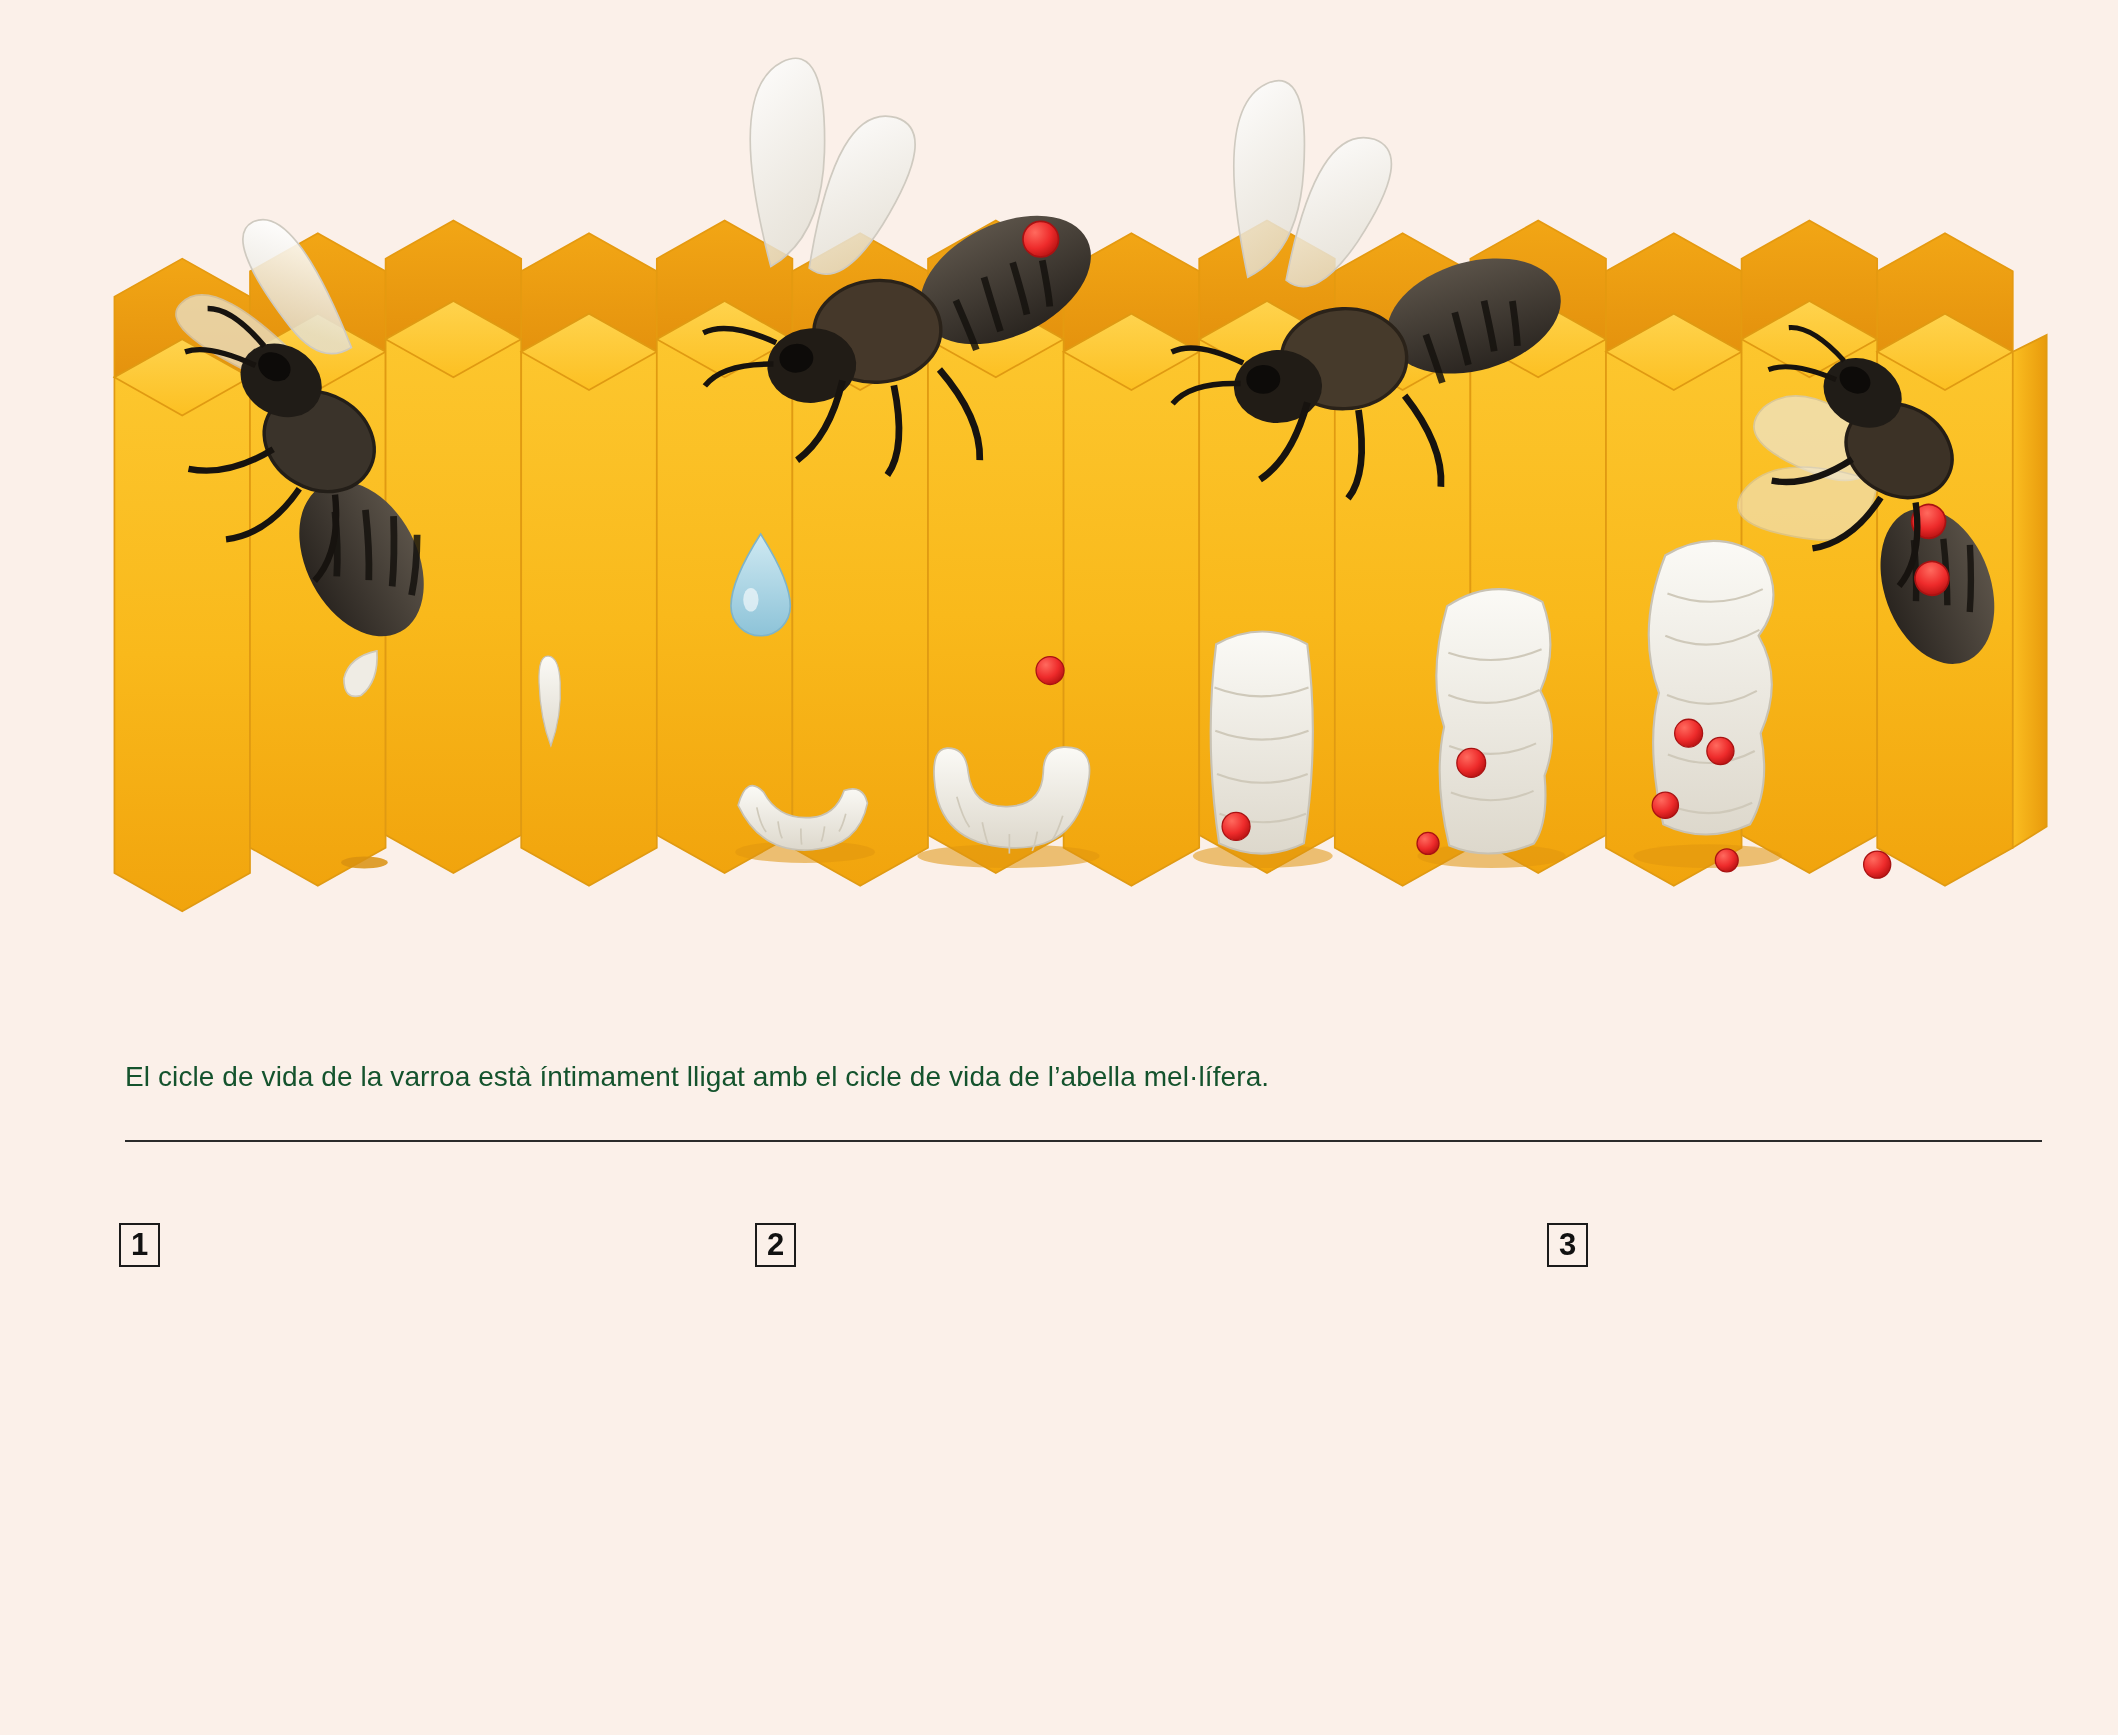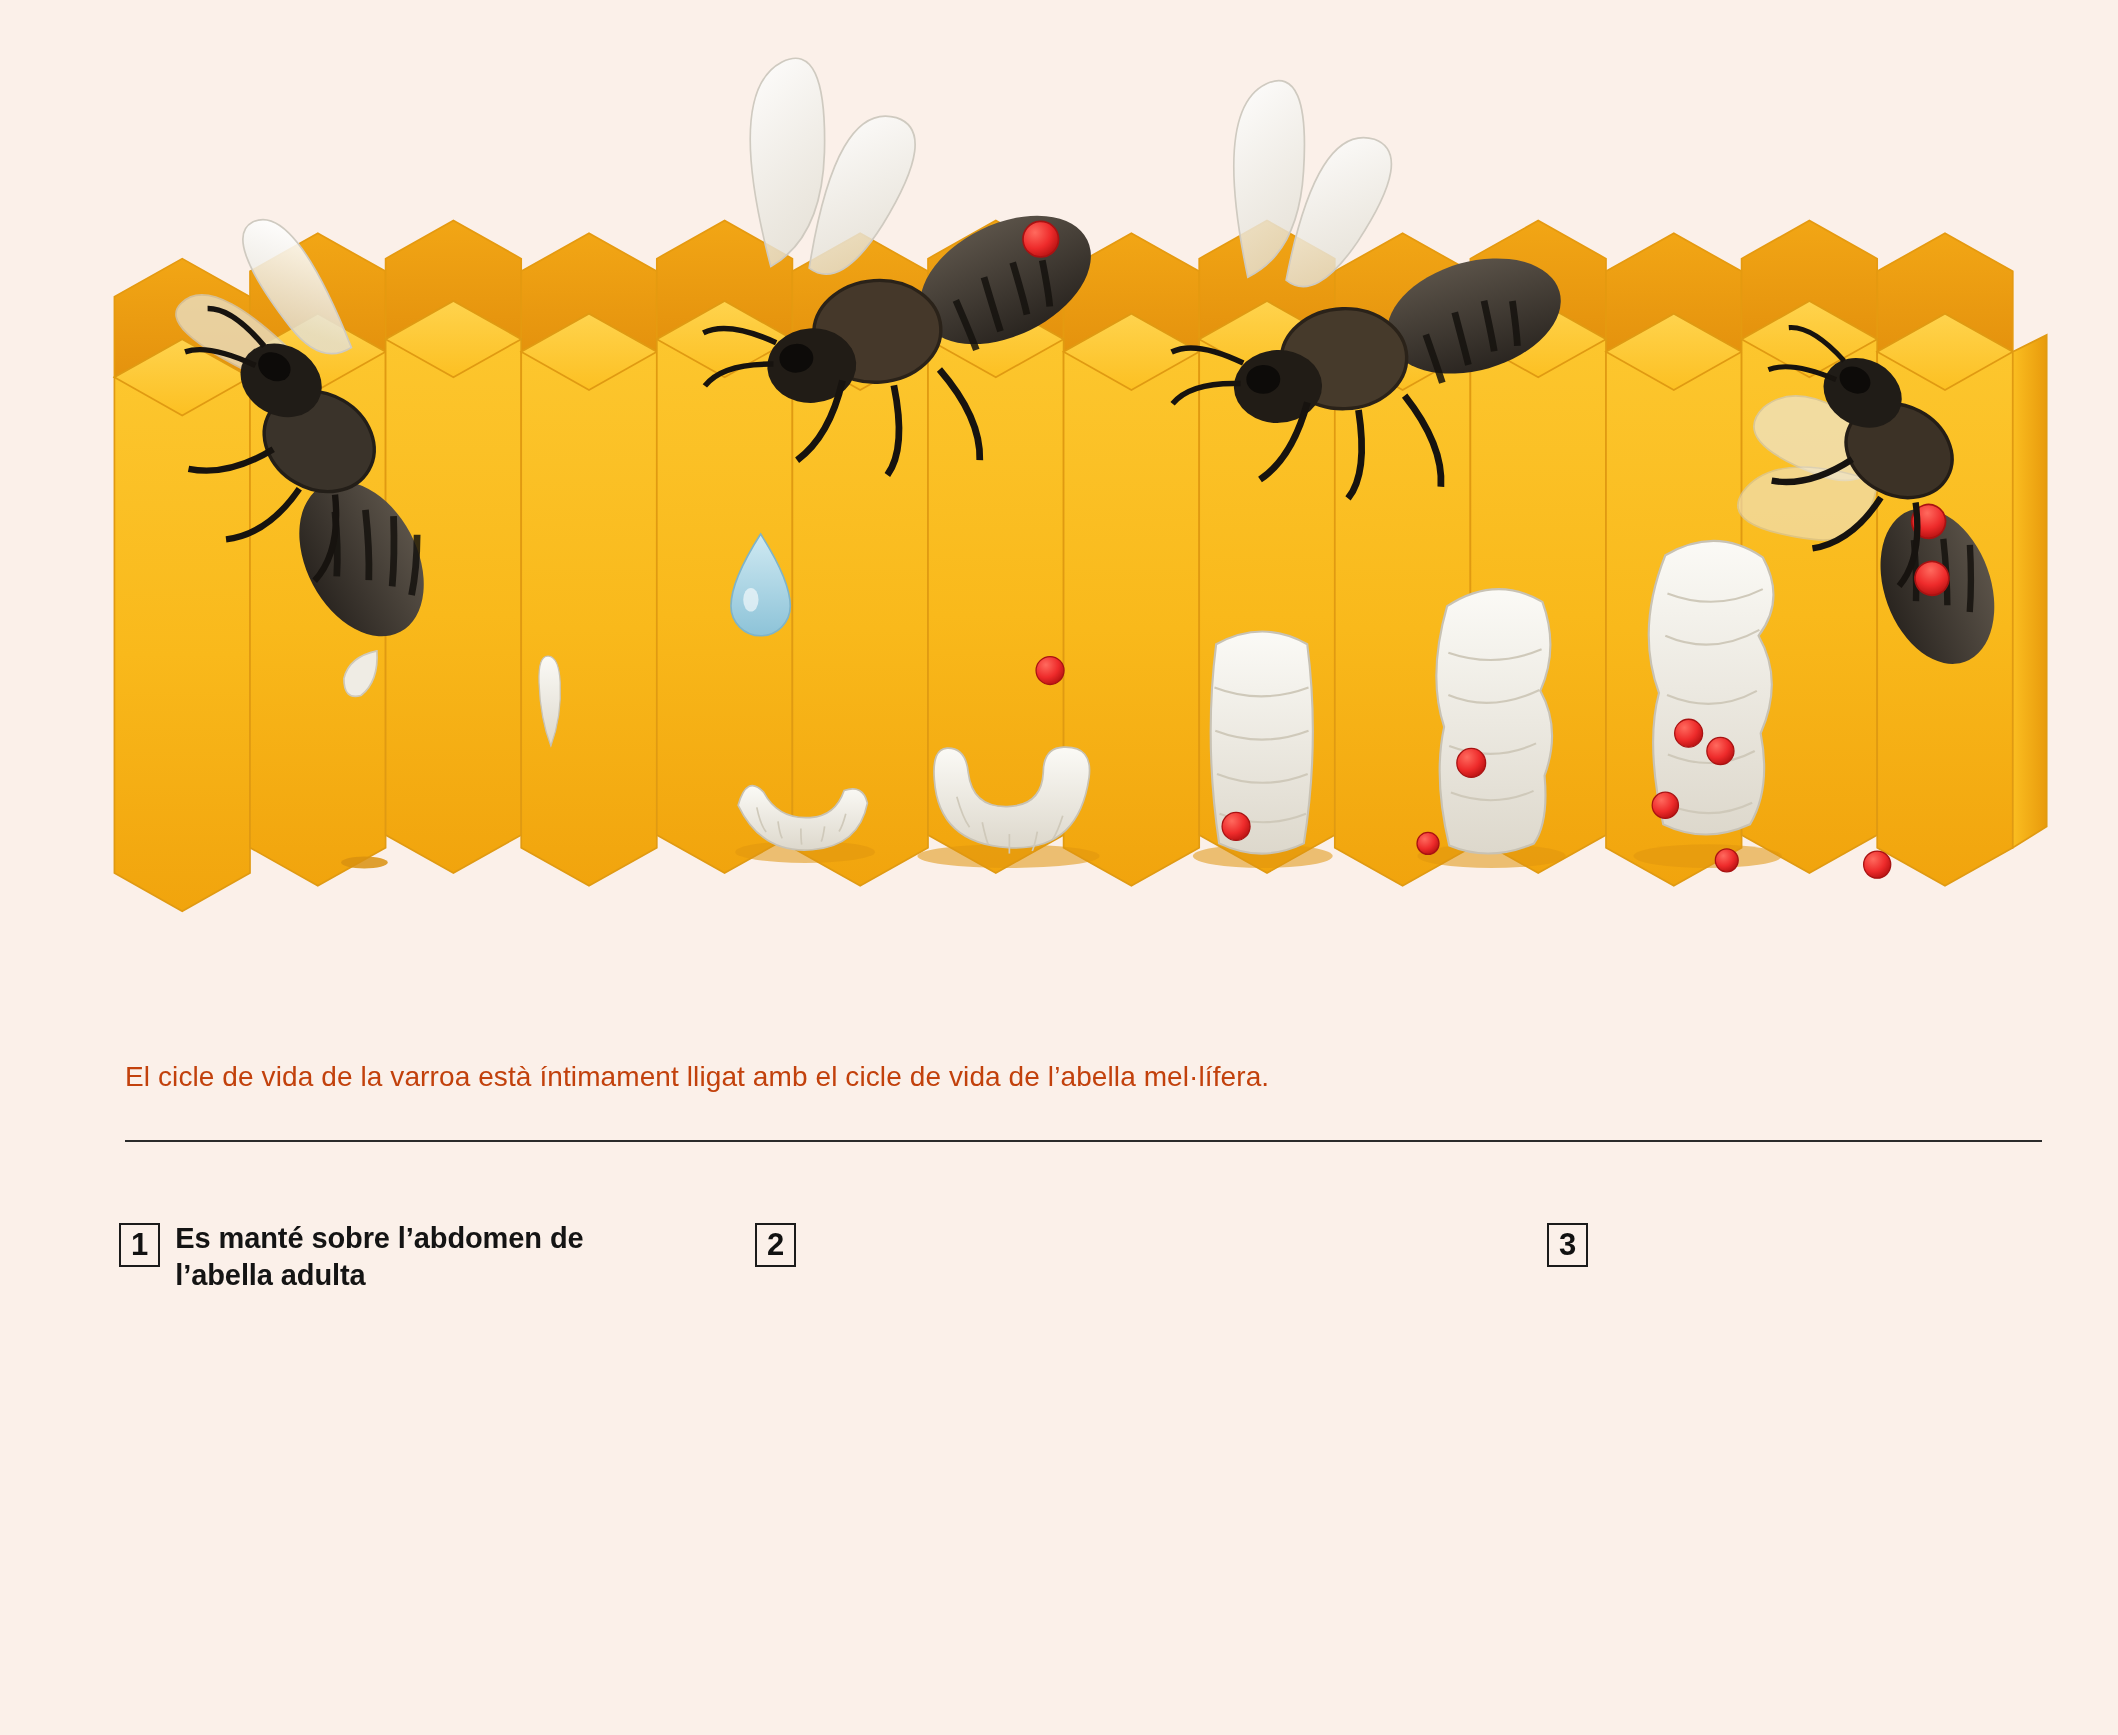--- a/index.html
+++ b/index.html
@@ -32,21 +32,21 @@
 
   
   #caption {
     position: absolute;
     left: 125px;
     top: 1059px;
     width: 1924px;
     font-size: 28px;
     line-height: 1.25;
     letter-spacing: 0.1px;
-    color: #c2410c;
+    color: #14532d;
     font-weight: 400;
   }
 
   #divider {
     position: absolute;
     left: 125px;
     top: 1140px;
     width: 1917px;
     height: 1.7px;
     background: #2b2b2b;
@@ -435,21 +435,20 @@
   </svg>
 </div>
 
 <div id="caption">El cicle de vida de la varroa està íntimament lligat amb el cicle de vida de l’abella mel·lífera.</div>
 <div id="divider"></div>
 
 <div id="steps">
 
   <div class="step s1">
     <div class="step-num">1</div>
-    <div class="step-text">Es manté sobre l’abdomen de l’abella adulta</div>
   </div>
 
   <div class="step s2">
     <div class="step-num">2</div>
   </div>
 
   <div class="step s3">
     <div class="step-num">3</div>
   </div>
 

